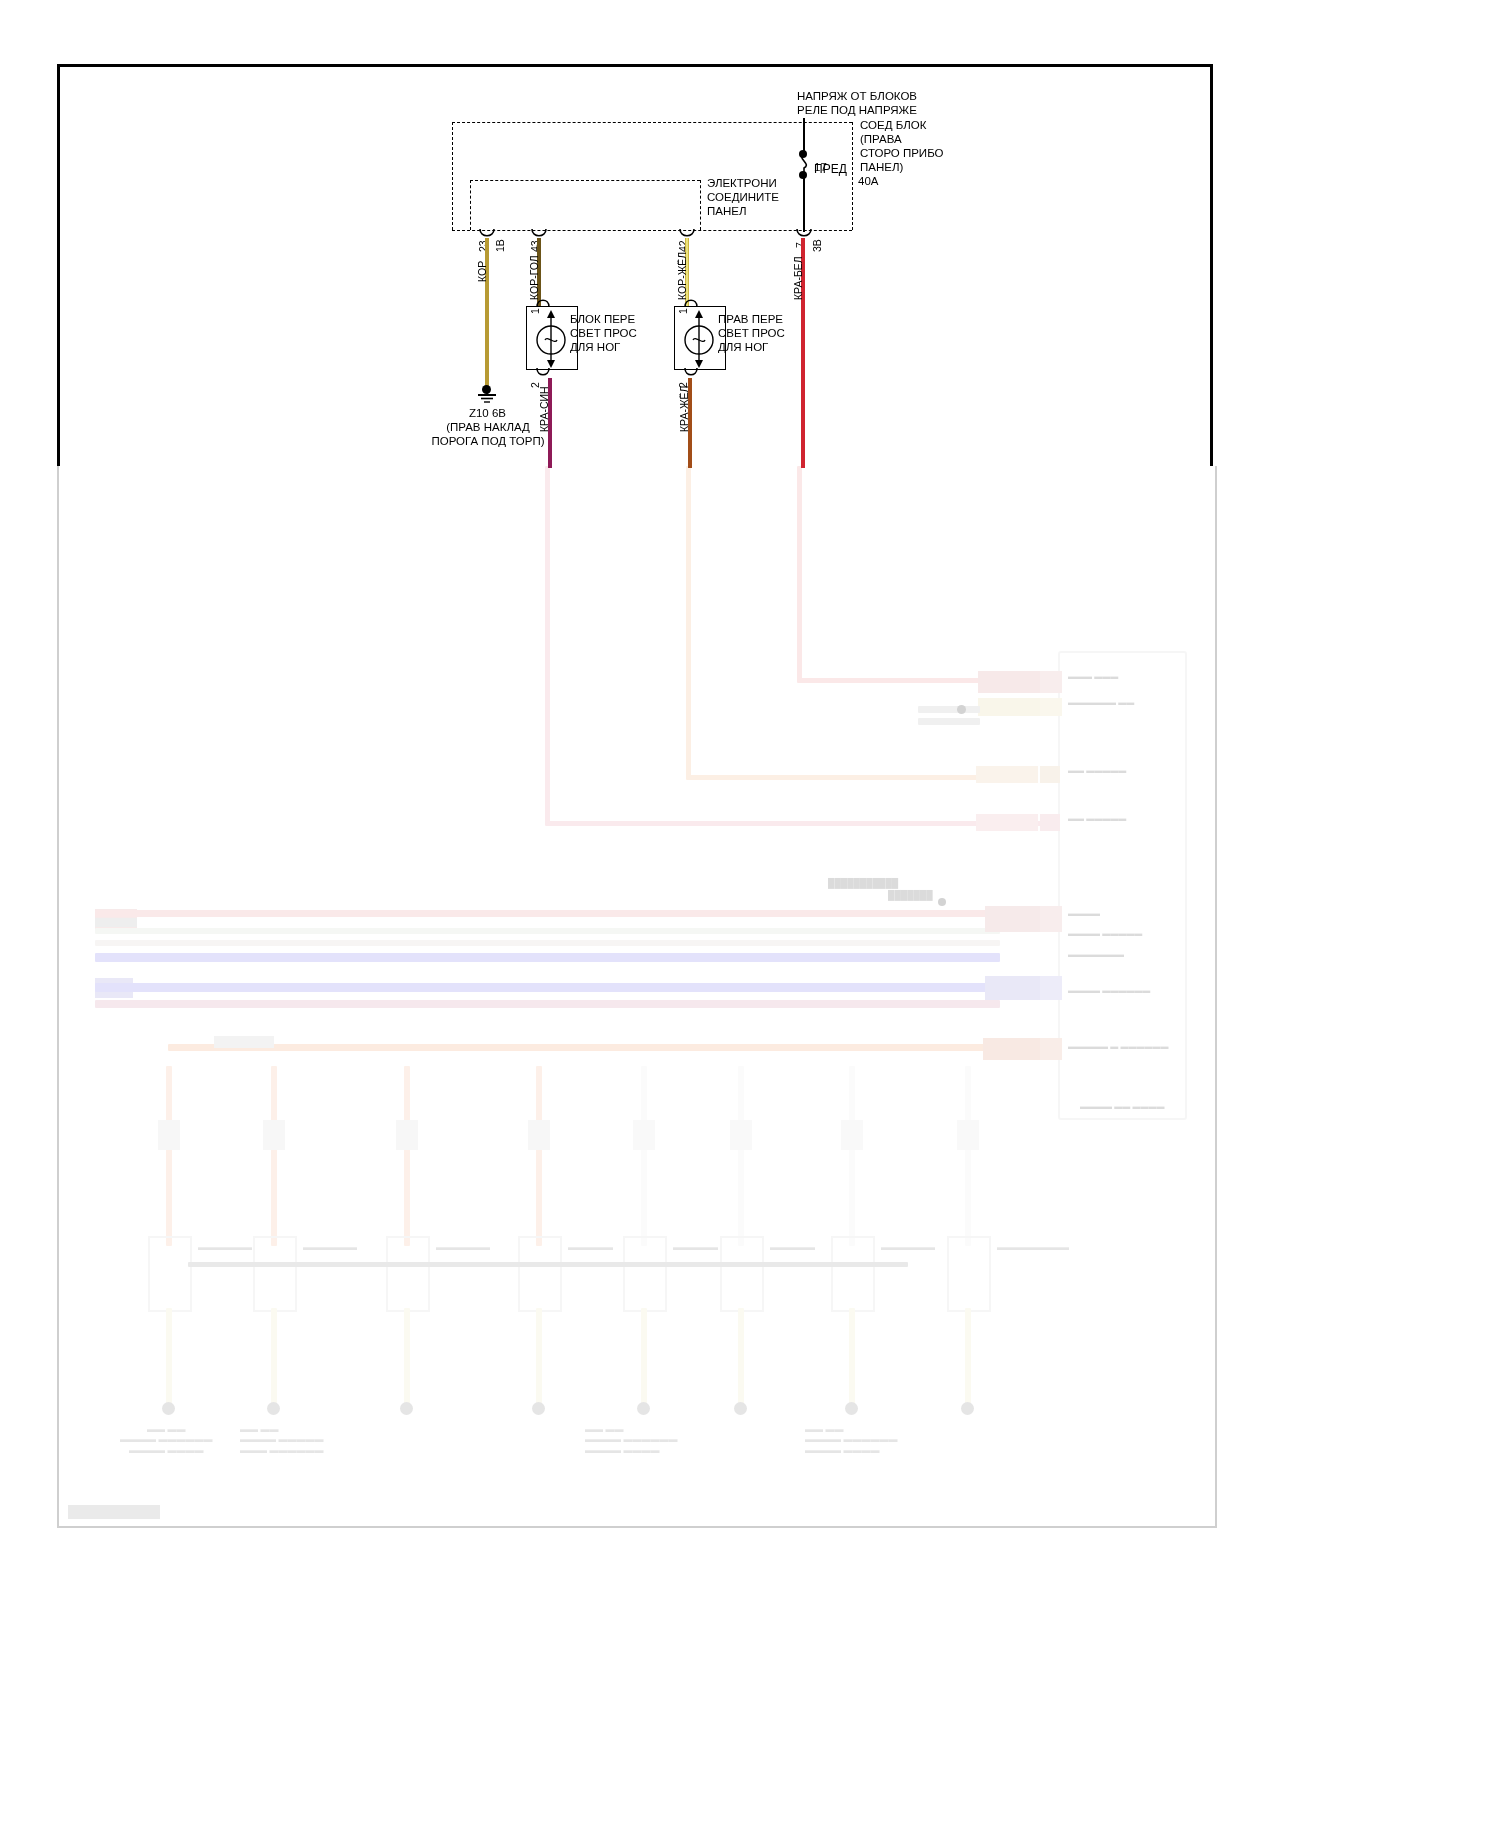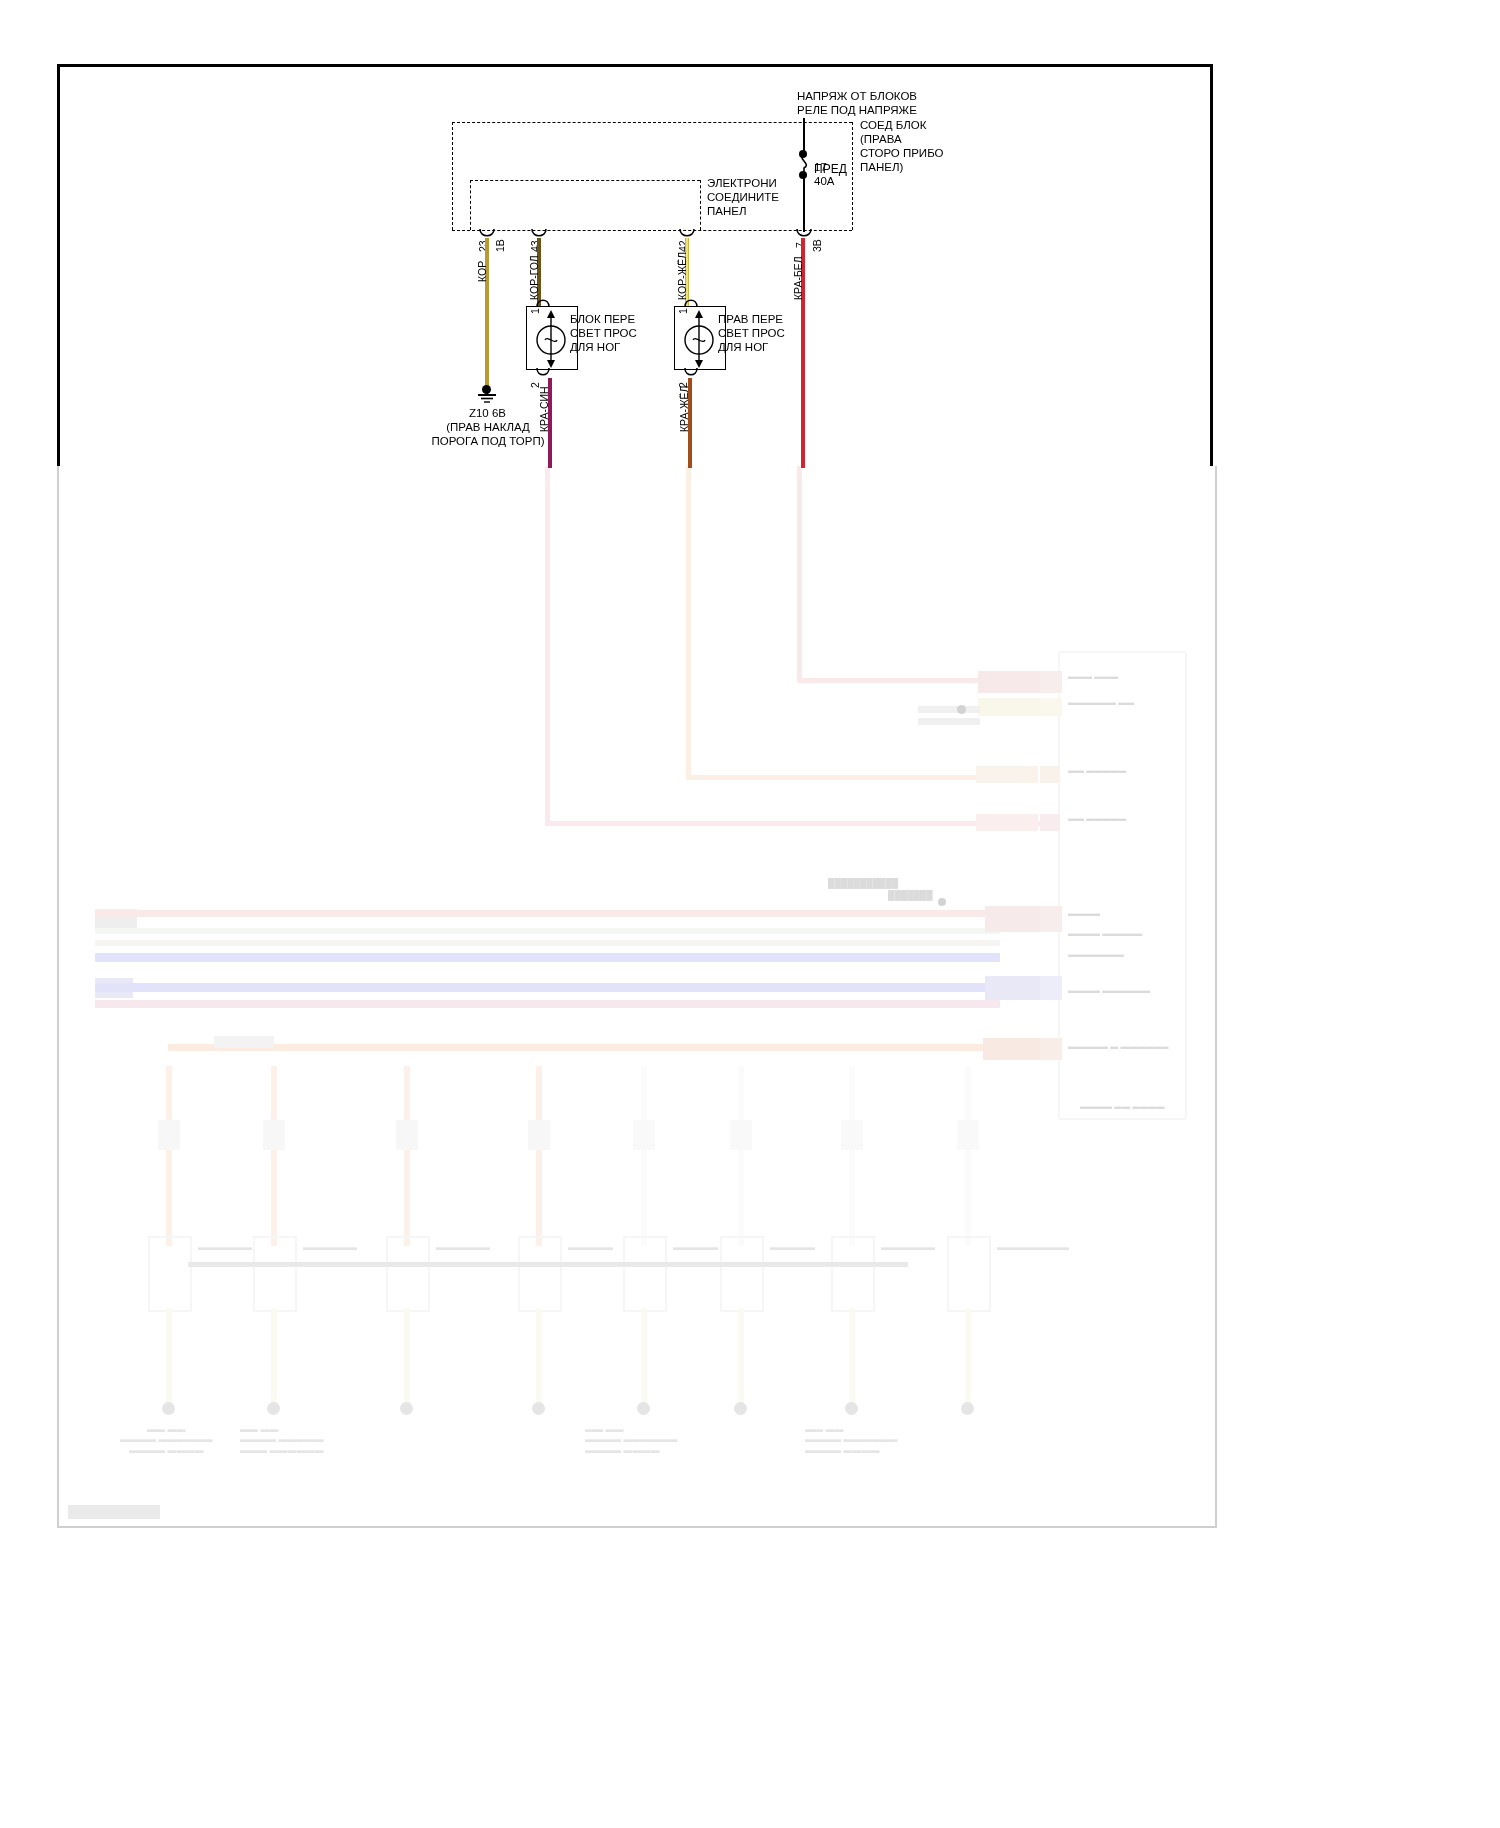--- a/index.html
+++ b/index.html
@@ -202,21 +202,21 @@
   <div class="solid-v" style="left:803px;top:118px;height:35px;"></div>
   <div class="dot" style="left:799px;top:150px;width:8px;height:8px;"></div>
   <svg style="position:absolute;left:795px;top:154px;width:18px;height:22px;" viewBox="0 0 18 22">
     <path d="M9 0 C 1 4, 17 10, 9 14 L9 22" fill="none" stroke="#000" stroke-width="1.6"></path>
   </svg>
   <div class="dot" style="left:799px;top:171px;width:8px;height:8px;"></div>
   <div class="solid-v" style="left:803px;top:177px;height:55px;"></div>
 
   <div class="lbl" style="left:814px;top:162px;font-size:12px;">ПРЕД</div>
   <div class="lbl" style="left:814px;top:160px;font-size:11.5px;">17</div>
-  <div class="lbl" style="left:814px;top:174px;font-size:11.5px;">40A</div>
+  <div class="lbl" style="left:858px;top:174px;font-size:11.5px;">40A</div>
 
   <svg style="position:absolute;left:479px;top:229px;width:16px;height:10px;" viewBox="0 0 16 10">
     <path d="M1 0 C1 9, 15 9, 15 0" fill="none" stroke="#000" stroke-width="1.6"></path>
   </svg>
   <svg style="position:absolute;left:531px;top:229px;width:16px;height:10px;" viewBox="0 0 16 10">
     <path d="M1 0 C1 9, 15 9, 15 0" fill="none" stroke="#000" stroke-width="1.6"></path>
   </svg>
   <svg style="position:absolute;left:679px;top:229px;width:16px;height:10px;" viewBox="0 0 16 10">
     <path d="M1 0 C1 9, 15 9, 15 0" fill="none" stroke="#000" stroke-width="1.6"></path>
   </svg>

